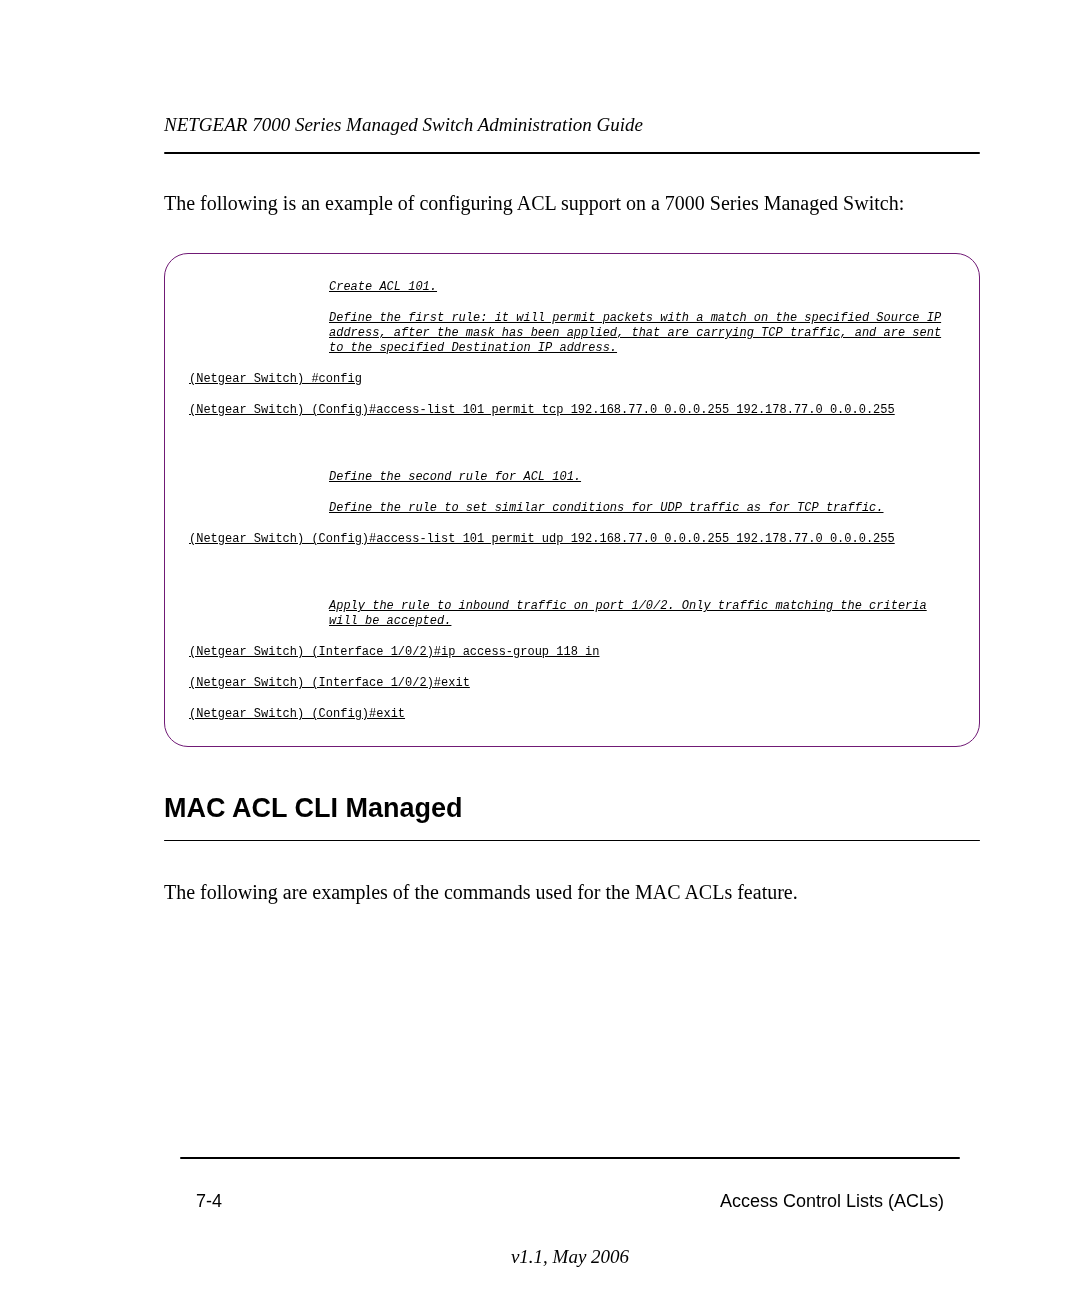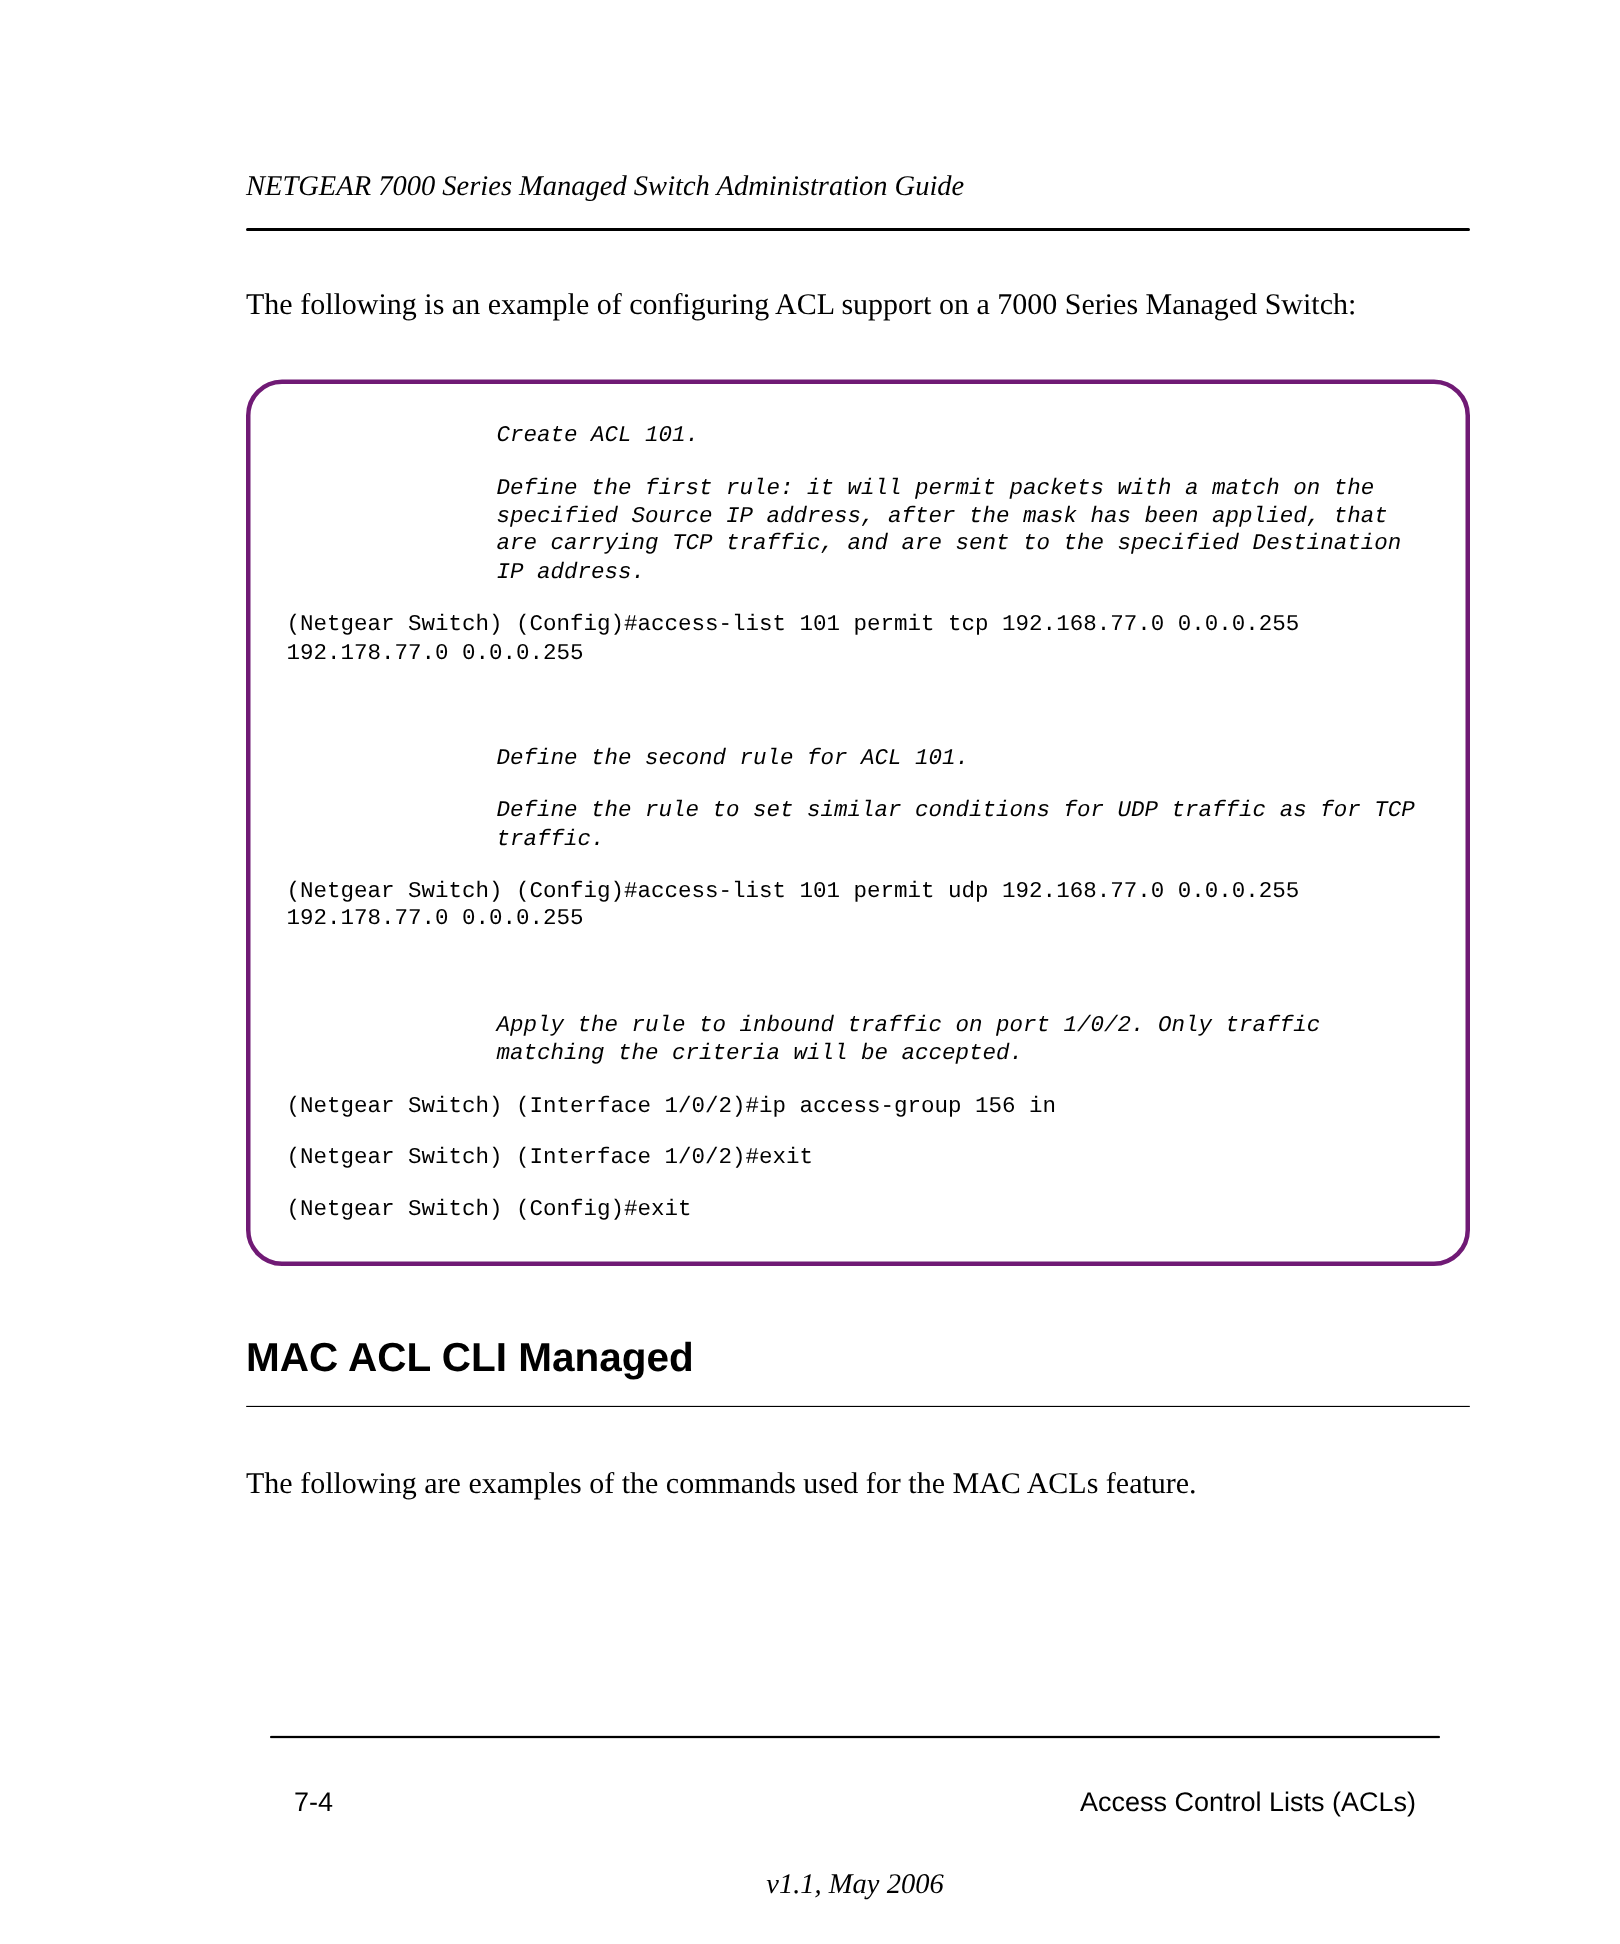--- a/index.html
+++ b/index.html
@@ -23,26 +23,27 @@
     }
     .header-rule {
       border-bottom: 2px solid #000;
       margin-bottom: 38px;
     }
     .intro {
       font-size: 20px;
       margin-bottom: 38px;
     }
     .code-box {
-      border: 3px solid #701a75;
+      border: 1px solid #701a75;
       padding: 10px 8px 8px 8px;
       font-family: 'Courier New', Courier, monospace;
-      font-size: 15px;
+      font-size: 12px;
       line-height: 1.25;
       margin-bottom: 46px;
+      text-decoration: underline;
     }
     .code-box .comment {
       font-style: italic;
       display: block;
       padding-left: 140px;
       padding-right: 4px;
     }
     .code-box .cmd {
       display: block;
     }
@@ -91,28 +92,29 @@
 <div class="page">
 
   <div class="header-title">NETGEAR 7000  Series Managed Switch Administration Guide</div>
   <div class="header-rule"></div>
 
   <p class="intro">The following is an example of configuring ACL support on a 7000 Series Managed Switch:</p>
 
   <div class="code-box">
     <span class="comment">Create ACL 101.</span>
     <span class="comment">Define the first rule: it will permit packets with a match on the specified Source IP address, after the mask has been applied, that are carrying TCP traffic, and are sent to the specified Destination IP address.</span>
+    <span class="cmd">(Netgear Switch) #config</span>
     <span class="cmd">(Netgear Switch) (Config)#access-list 101 permit tcp 192.168.77.0 0.0.0.255 192.178.77.0 0.0.0.255</span>
     <div class="gap"></div>
     <span class="comment">Define the second rule for ACL 101.</span>
     <span class="comment">Define the rule to set similar conditions for UDP traffic as for TCP traffic.</span>
     <span class="cmd">(Netgear Switch) (Config)#access-list 101 permit udp 192.168.77.0 0.0.0.255 192.178.77.0 0.0.0.255</span>
     <div class="gap"></div>
     <span class="comment">Apply the rule to inbound traffic on port 1/0/2. Only traffic matching the criteria will be accepted.</span>
-    <span class="cmd">(Netgear Switch) (Interface 1/0/2)#ip access-group 156 in</span>
+    <span class="cmd">(Netgear Switch) (Interface 1/0/2)#ip access-group 118 in</span>
     <span class="cmd">(Netgear Switch) (Interface 1/0/2)#exit</span>
     <span class="cmd">(Netgear Switch) (Config)#exit</span>
   </div>
 
   <h2 class="section-heading">MAC ACL CLI Managed</h2>
   <div class="section-rule"></div>
   <p class="section-text">The following are examples of the commands used for the MAC ACLs feature.</p>
 
   <div class="footer">
     <div class="footer-rule"></div>

